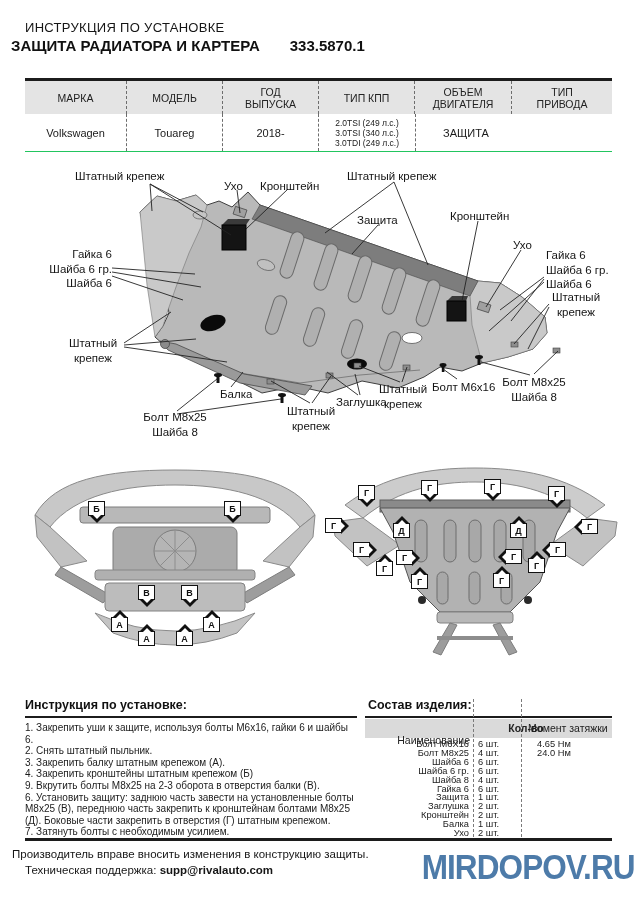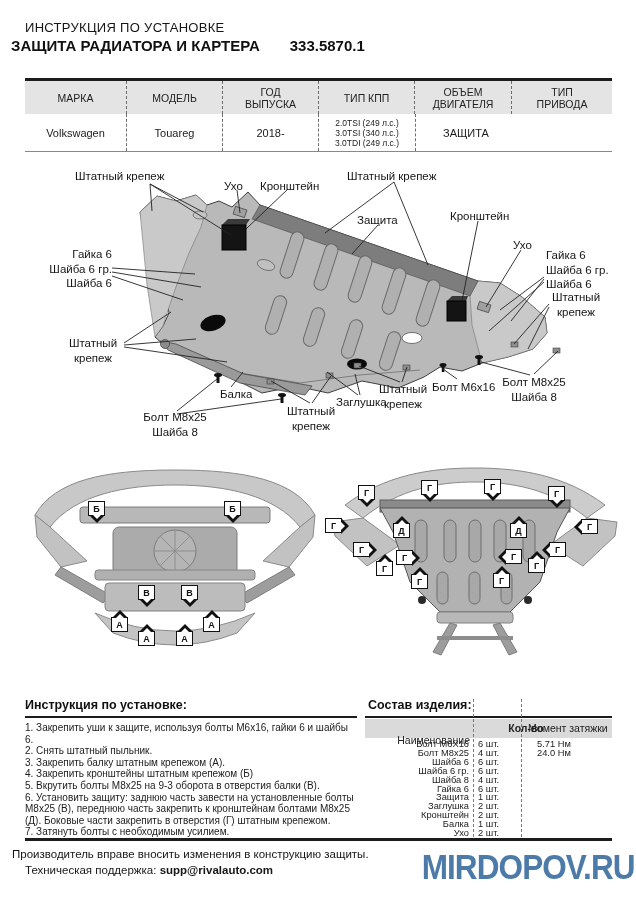--- a/index.html
+++ b/index.html
@@ -298,38 +298,38 @@
     <div class="mk mk-up" style="left:185px;top:63px;">Д</div>
   </div>
 
   <div class="sec-head" style="left:25px;top:698px;">Инструкция по установке:</div>
   <div class="rule" style="left:25px;top:716px;width:332px;height:2px;"></div>
   <div class="steps">
     <p>1. Закрепить уши к защите, используя болты М6х16, гайки 6 и шайбы 6.</p>
     <p>2. Снять штатный пыльник.</p>
     <p>3. Закрепить балку штатным крепежом (А).</p>
     <p>4. Закрепить кронштейны штатным крепежом (Б)</p>
-    <p>5. Вкрутить болты М8х25 на 9-3 оборота в отверстия балки (В).</p>
+    <p>9. Вкрутить болты М8х25 на 2-3 оборота в отверстия балки (В).</p>
     <p>6. Установить защиту: заднюю часть завести на установленные болты М8х25 (В), переднюю часть закрепить к кронштейнам болтами М8х25 (Д). Боковые части закрепить в отверстия (Г) штатным крепежом.</p>
     <p>7. Затянуть болты с необходимым усилием.</p>
   </div>
 
   <div class="sec-head" style="left:368px;top:698px;">Состав изделия:</div>
   <div class="rule" style="left:365px;top:716px;width:247px;height:2px;"></div>
   <div class="parts-hdr-bg"></div>
   <div class="dashv" style="left:473px;top:699px;height:138px;"></div>
   <div class="dashv" style="left:521px;top:699px;height:138px;"></div>
   <div class="parts-col-lbl" style="left:368px;width:102px;text-align:right;margin-top:12px;">Наименование</div>
   <div class="parts-col-lbl" style="left:505px;width:42px;text-align:center;font-weight:bold;">Кол-во</div>
   <div class="parts-col-lbl" style="left:528px;">Момент затяжки</div>
   <div class="parts-rows">
     <div class="prow">
         <span class="pname">Болт М6Х16</span>
         <span class="pqty">6 шт.</span>
-        <span class="ptorq">5.71 Нм</span>
+        <span class="ptorq">4.65 Нм</span>
       </div>
     <div class="prow">
         <span class="pname">Болт М8х25</span>
         <span class="pqty">4 шт.</span>
         <span class="ptorq">24.0 Нм</span>
       </div>
     <div class="prow">
         <span class="pname">Шайба 6</span>
         <span class="pqty">6 шт.</span>
         <span class="ptorq"></span>

